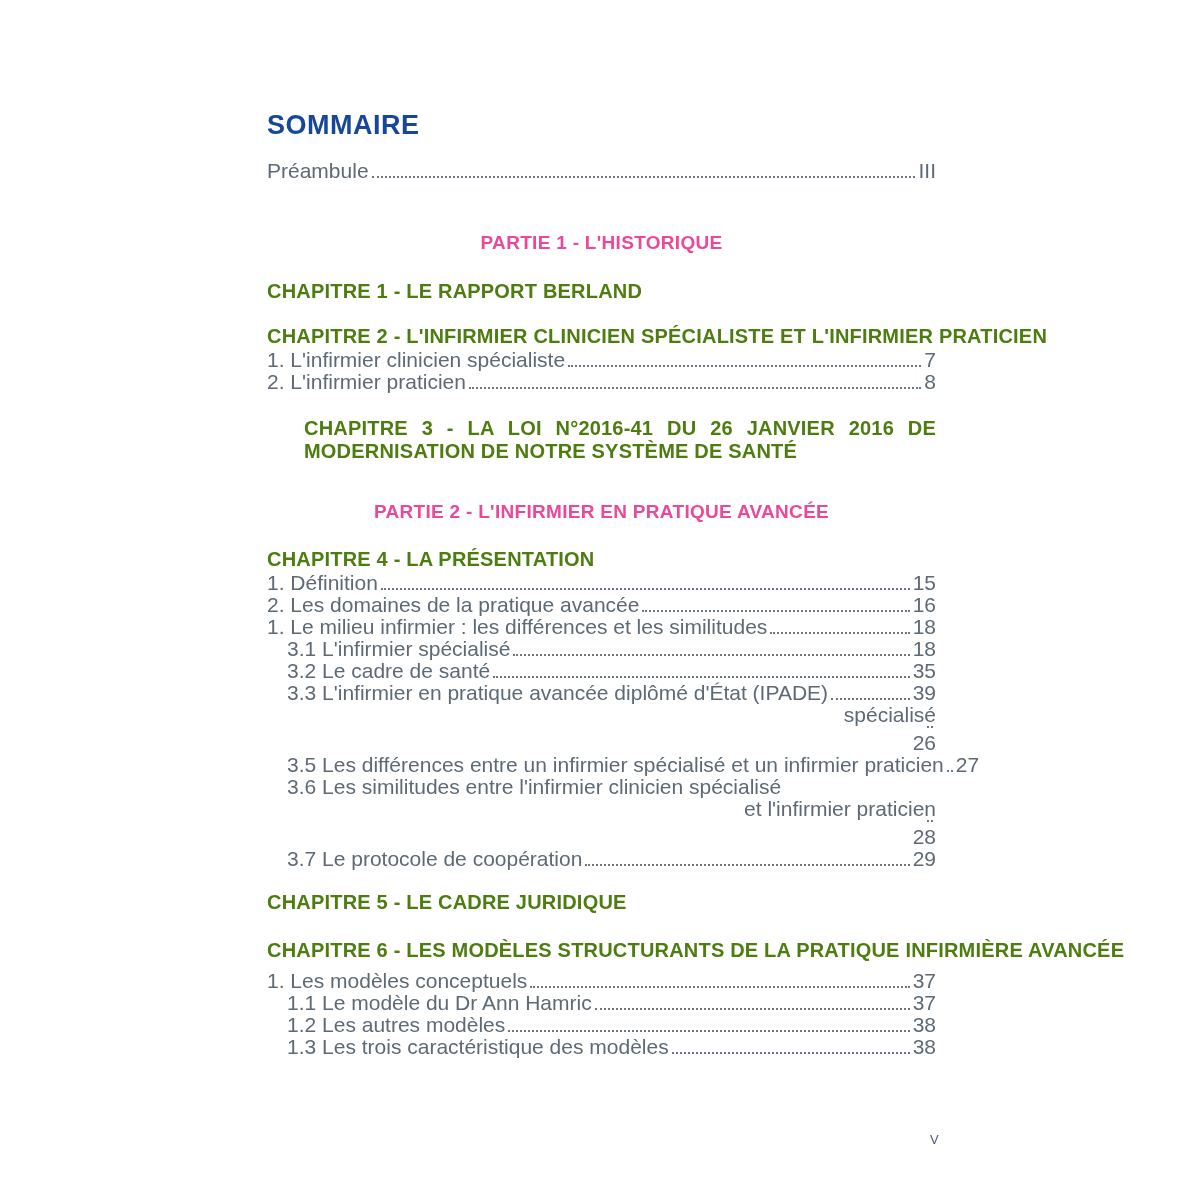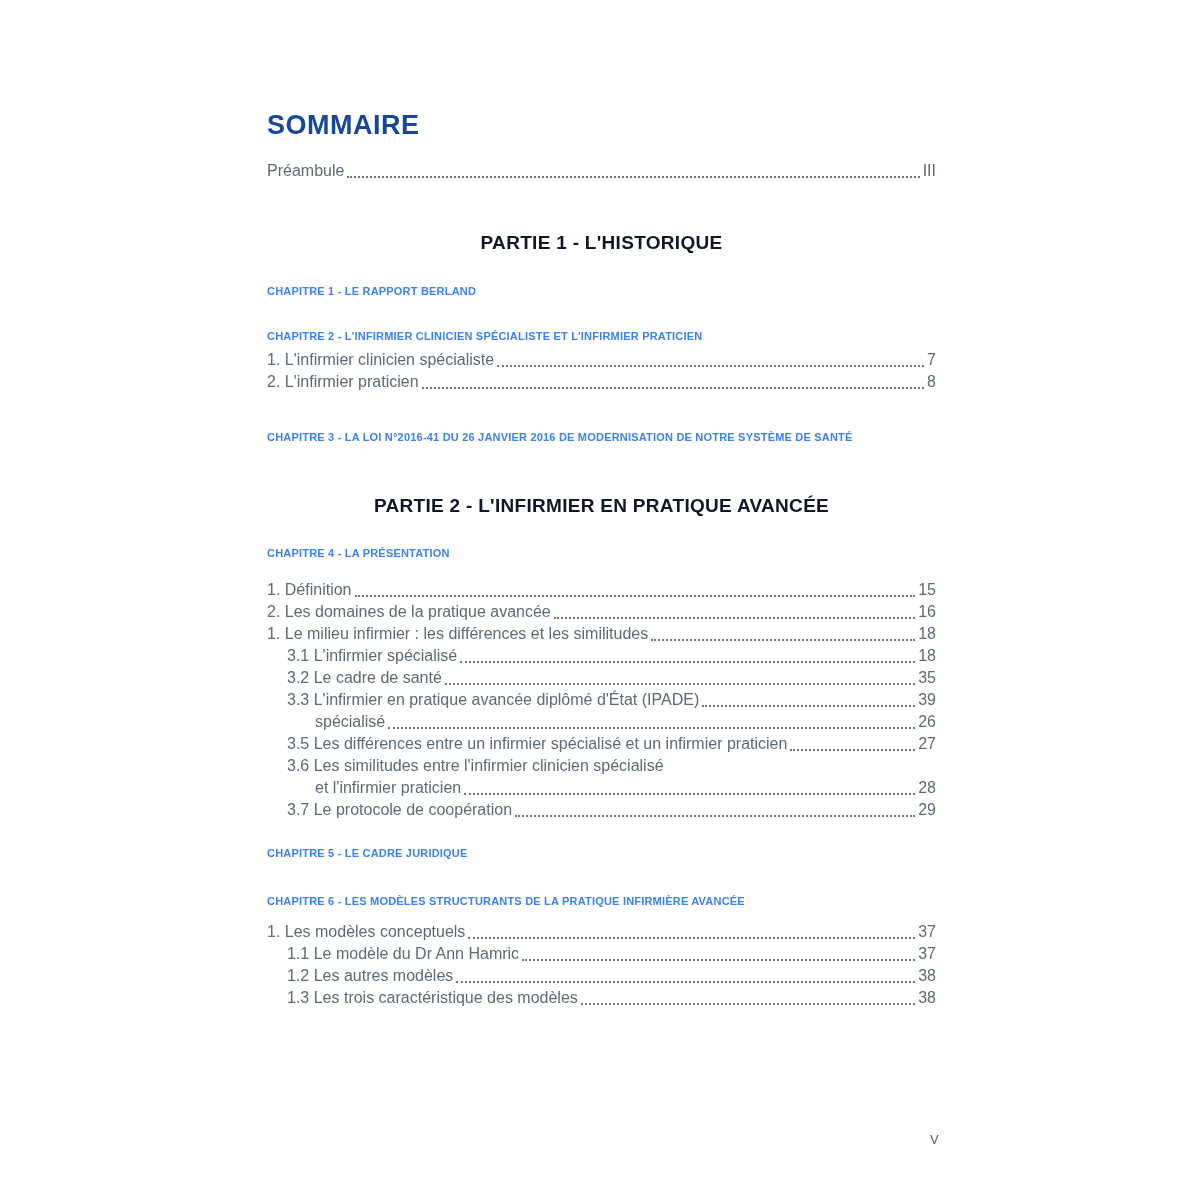--- a/index.html
+++ b/index.html
@@ -13,56 +13,56 @@
   .content{position:absolute;left:267px;top:0;width:669px;}
 
   .doc-title{
     margin:110px 0 0 0;
     font-size:27px;font-weight:bold;
     color:#17479a;letter-spacing:.5px;
     line-height:30px;
   }
 
   .h-part{
-    font-size:19px;font-weight:bold;color:#0f172a;
+    font-size:19px;font-weight:bold;color:#ec4899;
     text-align:center;line-height:24px;letter-spacing:.3px;
   }
   .h-chap{
-    font-size:11px;font-weight:bold;color:#3b82f6;
+    font-size:20px;font-weight:bold;color:#4d7c0f;
     line-height:22px;letter-spacing:.2px;white-space:nowrap;
   }
   .h-chap.justify{
-    white-space:normal;text-align:justify;line-height:40px;
+    white-space:normal;text-align:justify;line-height:23px;margin-left:37px;
   }
 
   .rows{margin:0;}
   .row{
     display:flex;align-items:flex-end;
-    font-size:16px;line-height:22px;color:#5d6a76;
+    font-size:21px;line-height:22px;color:#5d6a76;
   }
   .row .label{white-space:nowrap;}
   .row .dots{
     flex:1;min-width:6px;
     border-bottom:2px dotted #6b7681;
     margin:0 3px 4px 3px;
   }
   .row .pg{white-space:nowrap;}
   .row.noleader .label{white-space:nowrap;}
   .ind1{padding-left:20px;}
-  .cont{padding-left:48px;}
+  .cont{padding-left:48px;flex-direction:column;}
 
   .mt-frontmatter{margin-top:20px;}
   .mt-part1{margin-top:49px;}
   .mt-ch1{margin-top:25px;}
   .mt-ch2{margin-top:23px;}
   .mt-ch2items{margin-top:2px;}
   .mt-ch3{margin-top:24px;}
   .mt-part2{margin-top:37px;}
   .mt-ch4{margin-top:24px;}
-  .mt-ch4items{margin-top:15px;}
+  .mt-ch4items{margin-top:2px;}
   .mt-ch5{margin-top:21px;}
   .mt-ch6{margin-top:26px;}
   .mt-ch6items{margin-top:9px;}
 
   .folio{
     position:absolute;left:930px;top:1132px;
     font-size:13px;color:#4c5c78;
   }
 </style>
 </head>

